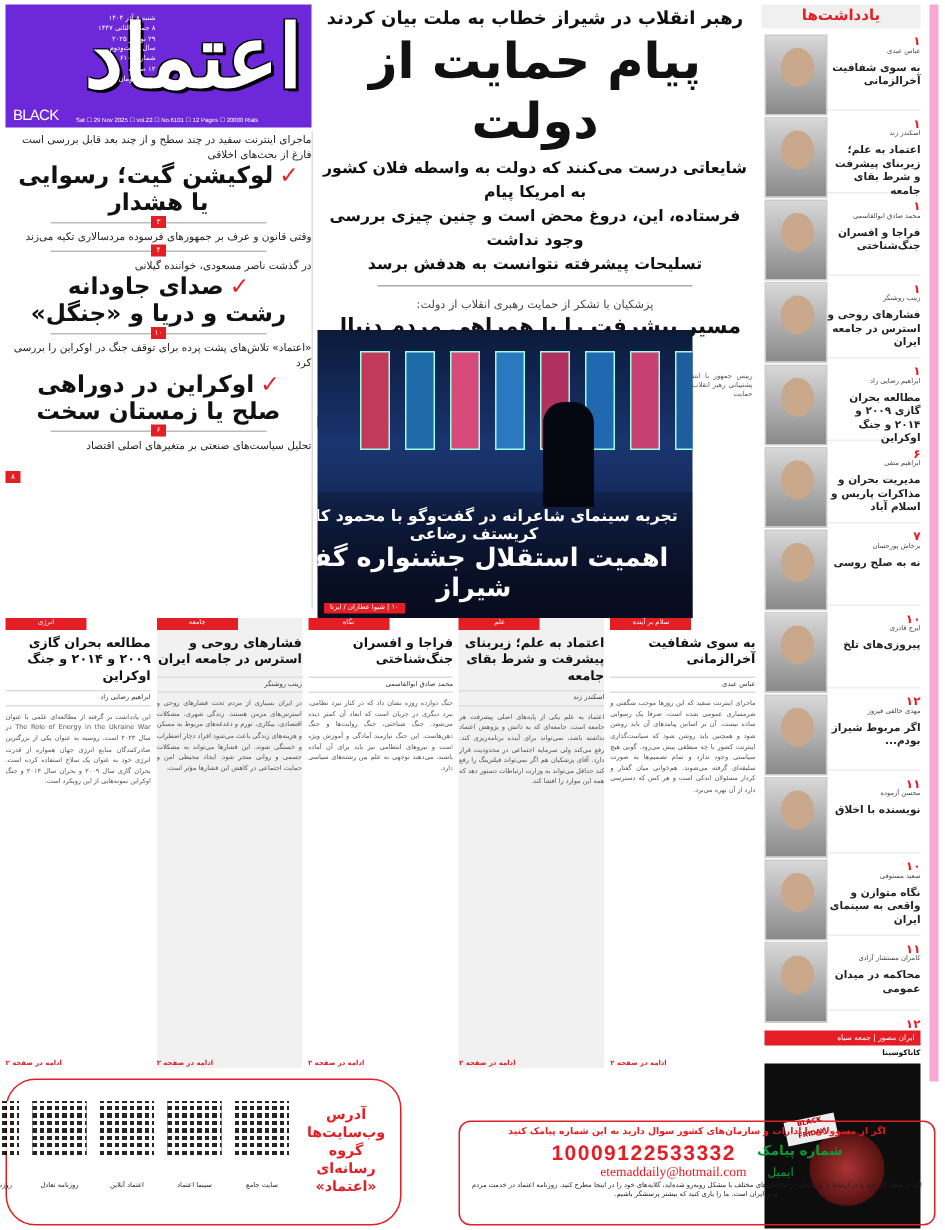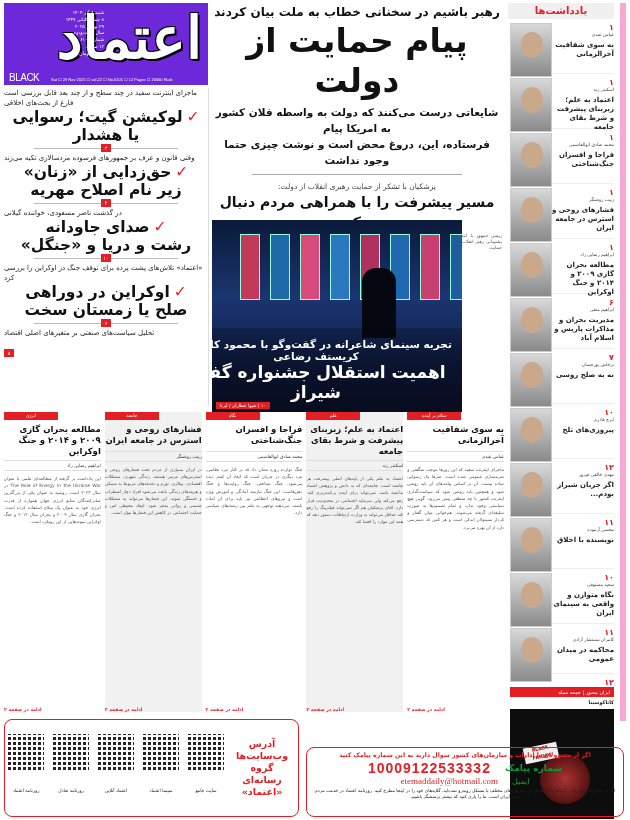--- a/index.html
+++ b/index.html
@@ -6,21 +6,21 @@
 body{width:630px;height:820px;background:#fff;font-family:"DejaVu Sans",sans-serif;color:#111;position:relative;overflow:hidden;direction:rtl}
 .abs{position:absolute}
 
 #masthead{left:4px;top:3px;width:204px;height:82px;background:#6d28d9;overflow:hidden}
 #logo{position:absolute;right:6px;top:0;font-family:"DejaVu Serif",serif;font-weight:bold;font-size:58px;color:#fff;letter-spacing:-4px;line-height:70px;text-shadow:2px 2px 0 #000,-1px -1px 0 #000,1px -1px 0 #000,-1px 1px 0 #000}
 #issue-info{position:absolute;left:56px;top:7px;font-size:4.6px;line-height:6.8px;color:#fff;direction:rtl;text-align:right;width:44px}
 #etemad-latin{position:absolute;left:5px;bottom:2px;font-size:10px;color:#fff;direction:ltr;font-family:"Liberation Sans",sans-serif;letter-spacing:-0.5px}
 #dateline{position:absolute;left:47px;bottom:3px;font-size:4px;color:#fff;direction:ltr;font-family:"Liberation Sans",sans-serif;white-space:nowrap}
 
 #left-col{left:4px;top:88px;width:204px;height:318px}
-.lsub{font-size:7px;text-align:left;color:#222;line-height:10px}
+.lsub{font-size:7px;text-align:right;color:#222;line-height:10px}
 .lhead{font-size:15.5px;font-weight:bold;text-align:center;line-height:18px;color:#111}
 .check{color:#e31e24;font-weight:bold;margin-left:4px}
 .sep{height:1px;background:#bbb;margin:4px 30px;position:relative}
 .sep span{position:absolute;left:50%;top:-4px;transform:translateX(-50%);width:10px;height:8px;background:#e31e24;color:#fff;font-size:5px;text-align:center;line-height:8px}
 .pgtag{display:inline-block;width:10px;height:8px;background:#e31e24;color:#fff;font-size:5px;text-align:center;line-height:8px}
 
 #center{left:212px;top:3px;width:290px}
 #kicker{font-size:12px;font-weight:bold;text-align:center;color:#111;line-height:18px}
 #main-head{font-size:33px;font-weight:bold;text-align:center;line-height:40px;letter-spacing:-1px}
 #lead{font-size:10.5px;font-weight:bold;text-align:center;line-height:16px;margin-top:3px;color:#111}
@@ -54,21 +54,21 @@
 
 #articles{left:4px;top:412px;width:500px;height:300px;display:flex;gap:4px}
 .art{flex:1;position:relative}
 .art .cat{position:absolute;left:0;top:0;height:8px;width:54px;background:#e31e24;color:#fff;font-size:4.5px;line-height:8px;text-align:center}
 .art .ttl{margin-top:12px;font-size:8.5px;font-weight:bold;line-height:11px;text-align:right;min-height:24px}
 .art .auth{font-size:4.5px;color:#333;border-top:1px solid #ddd;border-bottom:1px solid #ddd;margin-top:3px;padding:2px 0;text-align:right}
 .art .body{font-size:4.4px;line-height:7.2px;color:#555;text-align:justify;margin-top:4px;height:238px;overflow:hidden}
 .art .more{font-size:4.6px;color:#e31e24;font-weight:bold;position:absolute;bottom:0;left:0}
 .art.shaded{background:#f1f1f1}
 
-#qr-box{left:4px;top:719px;width:295px;height:98px;border:1.5px solid #e31e24;border-radius:8px}
+#qr-box{left:4px;top:719px;width:264px;height:98px;border:1.5px solid #e31e24;border-radius:20px}
 #qr-title{position:absolute;right:6px;top:18px;width:60px;color:#e31e24;font-size:9.5px;font-weight:bold;text-align:center;line-height:12px}
 .qr{position:absolute;top:14px;width:36px;height:44px}
 .qr .code{width:36px;height:36px;background:
  repeating-linear-gradient(90deg,#000 0 3px,#fff 3px 5px),#000;opacity:.85;position:relative}
 .qr .code::before{content:"";position:absolute;inset:0;background:repeating-linear-gradient(0deg,transparent 0 3px,#fff 3px 5px)}
 .qr .lbl{font-size:4.5px;text-align:center;margin-top:18px;color:#222;white-space:nowrap}
 #sms-box{left:306px;top:747px;width:318px;height:70px;border:1.5px solid #e31e24;border-radius:8px;text-align:center}
 #sms-q{font-size:6.2px;font-weight:bold;color:#e31e24;margin-top:3px}
 #sms-row{display:flex;justify-content:center;align-items:center;gap:14px;margin-top:2px}
 #sms-label{color:#0a9a3a;font-weight:bold;font-size:9px}
@@ -100,21 +100,20 @@
 <div id="left-col" class="abs">
   <div>
     <div class="lsub">ماجرای اینترنت سفید در چند سطح و از چند بعد قابل بررسی است فارغ از بحث‌های اخلاقی</div>
     <div class="lhead"><span class="check">✓</span><span>لوکیشن گیت؛ رسوایی یا هشدار</span><br></div>
   </div>
   <div class="sep">
       <span>۳</span>
     </div>
   <div>
     <div class="lsub">وقتی قانون و عرف بر جمهور‌های فرسوده مردسالاری تکیه می‌زند</div>
-    <div class="lhead"><span class="check">✓</span><span>حق‌زدایی از «زنان»</span><br><span>زیر نام اصلاح مهریه</span></div>
   </div>
   <div class="sep">
       <span>۴</span>
     </div>
   <div>
     <div class="lsub">در گذشت ناصر مسعودی، خواننده گیلانی</div>
     <div class="lhead"><span class="check">✓</span><span>صدای جاودانه</span><br><span>رشت و دریا و «جنگل»</span></div>
   </div>
   <div class="sep">
       <span>۱۰</span>
@@ -127,25 +126,26 @@
       <span>۶</span>
     </div>
   <div>
     <div class="lsub">تحلیل سیاست‌های صنعتی بر متغیرهای اصلی اقتصاد</div>
   </div>
   <div style="text-align:left;margin-top:2px"><span class="pgtag">۸</span></div>
 </div>
 <div class="abs vr" style="left:208px;top:88px;width:1px;height:318px;background:#ddd"></div>
 
 <div id="center" class="abs">
-  <div id="kicker">رهبر باشیم در سخنانی خطاب به ملت بیان کردند</div>
+  <div id="kicker">رهبر انقلاب در شیراز خطاب به ملت بیان کردند</div>
   <div id="main-head">پیام حمایت از دولت</div>
   <div id="lead">
     <div>شایعاتی درست می‌کنند که دولت به واسطه فلان کشور به امریکا پیام</div>
-    <div>فرستاده، این، دروغ محض است و نوشت چیزی حتما وجود نداشت</div>
+    <div>فرستاده، این، دروغ محض است و چنین چیزی بررسی وجود نداشت</div>
+    <div>تسلیحات پیشرفته نتوانست به هدفش برسد</div>
   </div>
   <div id="rule1"></div>
   <div id="sub-kicker">پزشکیان با تشکر از حمایت رهبری انقلاب از دولت:</div>
   <div id="sub-head">مسیر پیشرفت را با همراهی مردم دنبال می‌کنیم</div>
   <div class="body-cols">
     <p>رییس جمهور با انتشار پیامی در شبکه اجتماعی ایکس، از حمایت و پشتیبانی رهبر انقلاب از دولت تشکر کرد. پزشکیان در این پیام نوشت که حمایت</p>
     <p>و پشتیبانی مقام معظم رهبری، سرمایه گرانسنگی است که همراهی ملت شریف ایران را با تمامی دستگاه‌ها برای خدمت و پیشرفت دنبال می‌کند</p>
   </div>
   <div style="text-align:left"><span class="pgtag">۲</span></div>
 </div>
@@ -230,21 +230,21 @@
        <div class="num">۱۰</div>
        <div class="auth">ایرج قادری</div>
        <div class="ttl">پیروزی‌های تلخ</div>
      </div>
      <div class="pic"></div>
       </div>
       <div class="note" style="height: 51px;">
         <div class="txt">
        <div class="num">۱۲</div>
        <div class="auth">مهدی خالقی فیروز</div>
-       <div class="ttl">اگر جریان شیراز بودم...</div>
+       <div class="ttl">اگر مربوط شیراز بودم...</div>
      </div>
      <div class="pic"></div>
       </div>
       <div class="note" style="height: 51px;">
         <div class="txt">
        <div class="num">۱۱</div>
        <div class="auth">محسن آزموده</div>
        <div class="ttl">نویسنده با اخلاق</div>
      </div>
      <div class="pic"></div>

